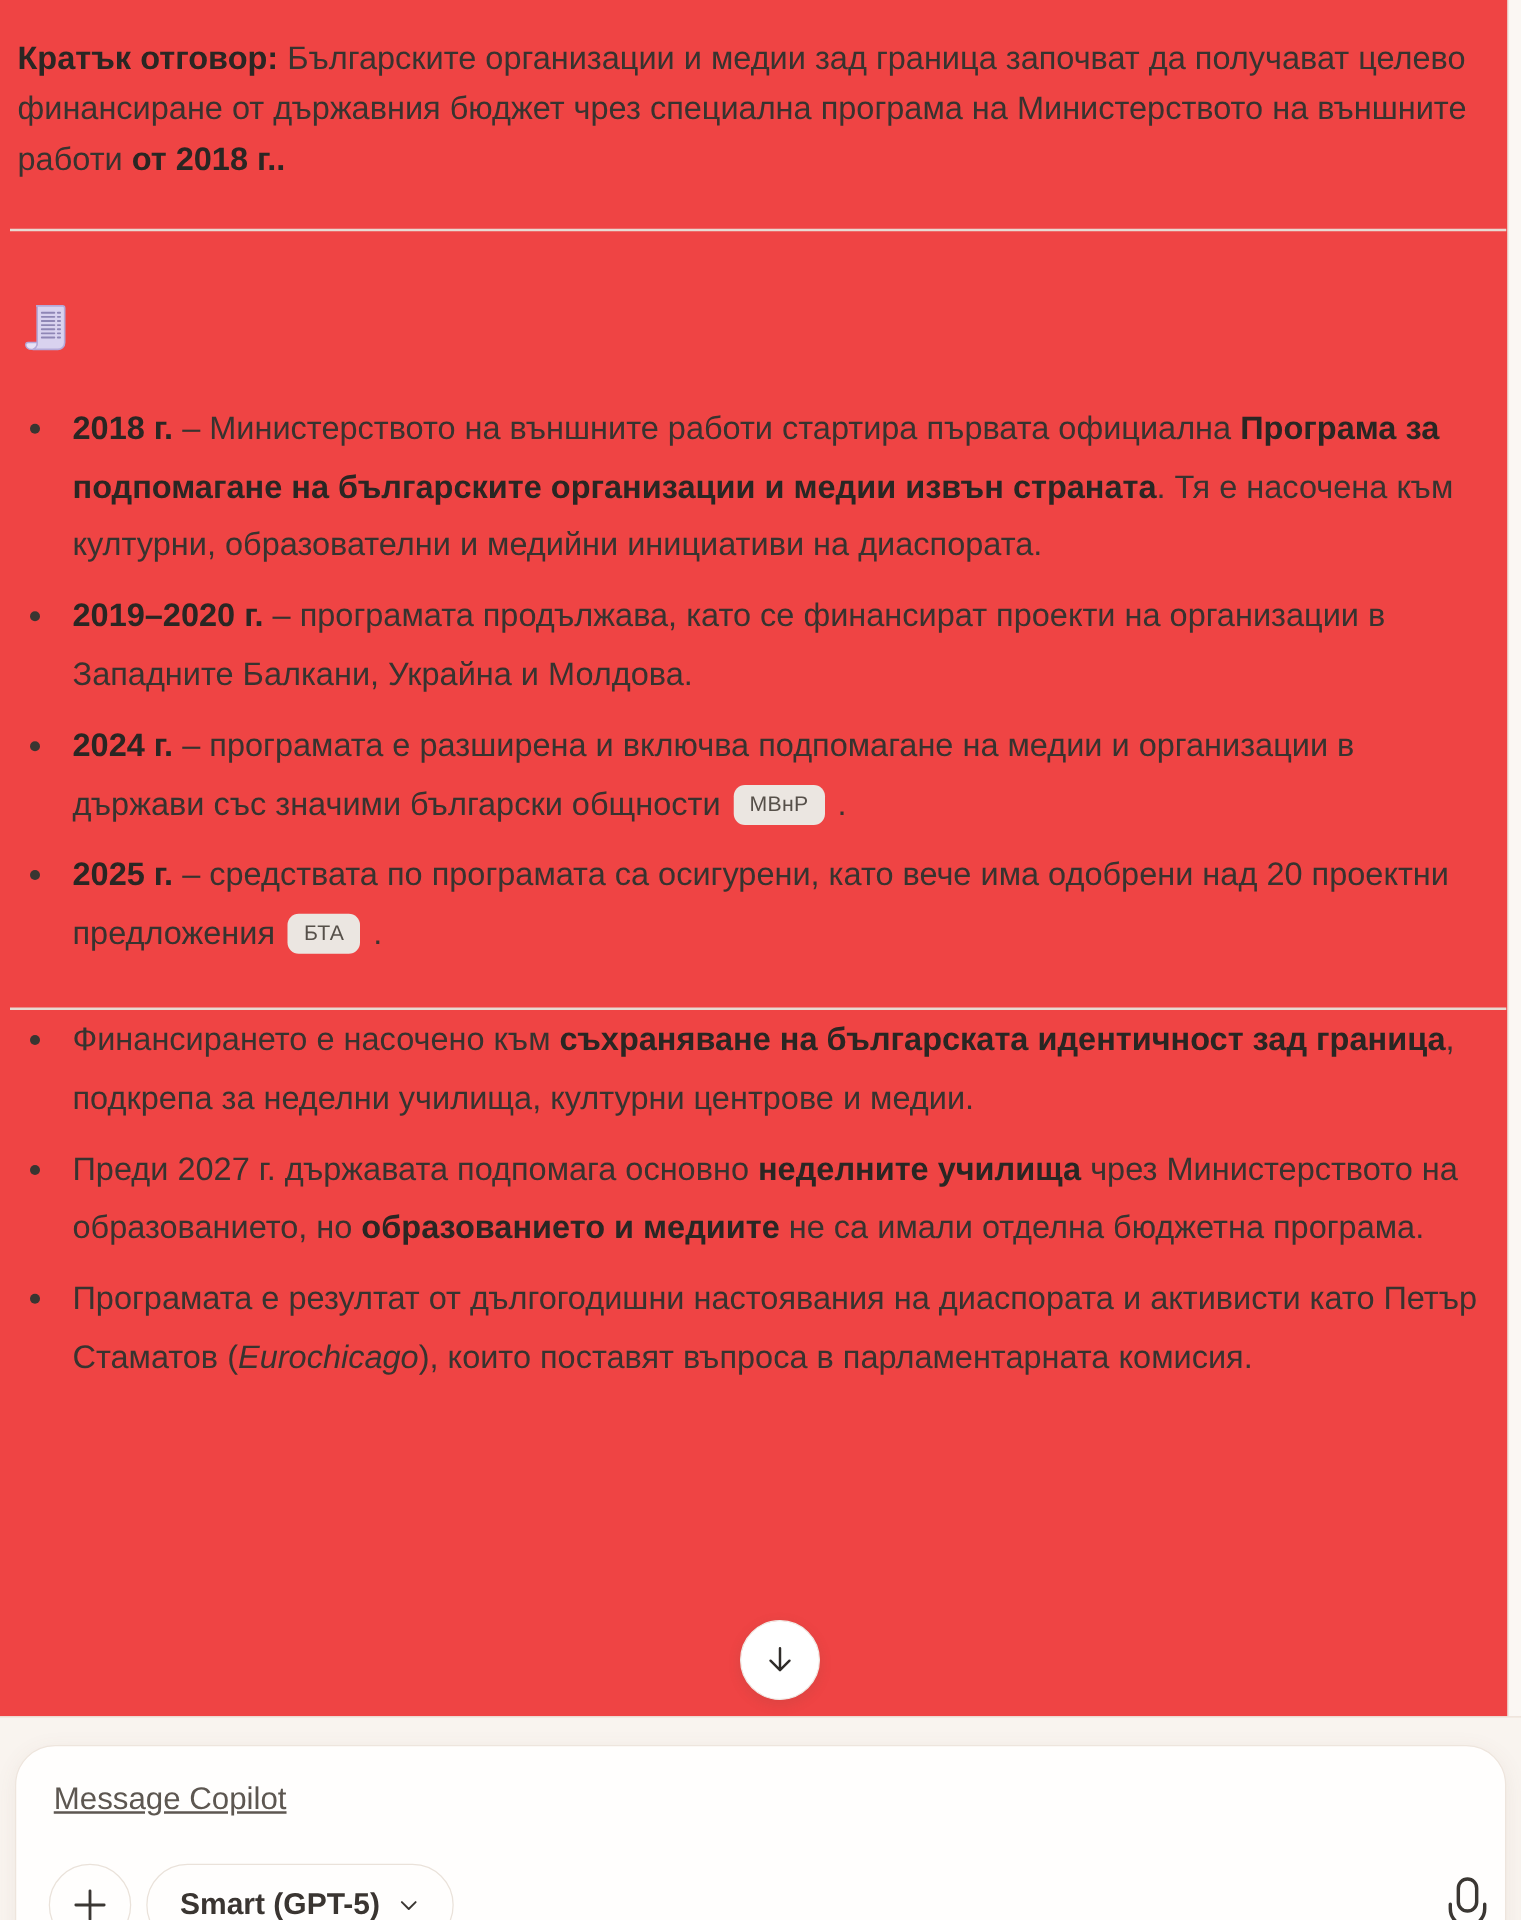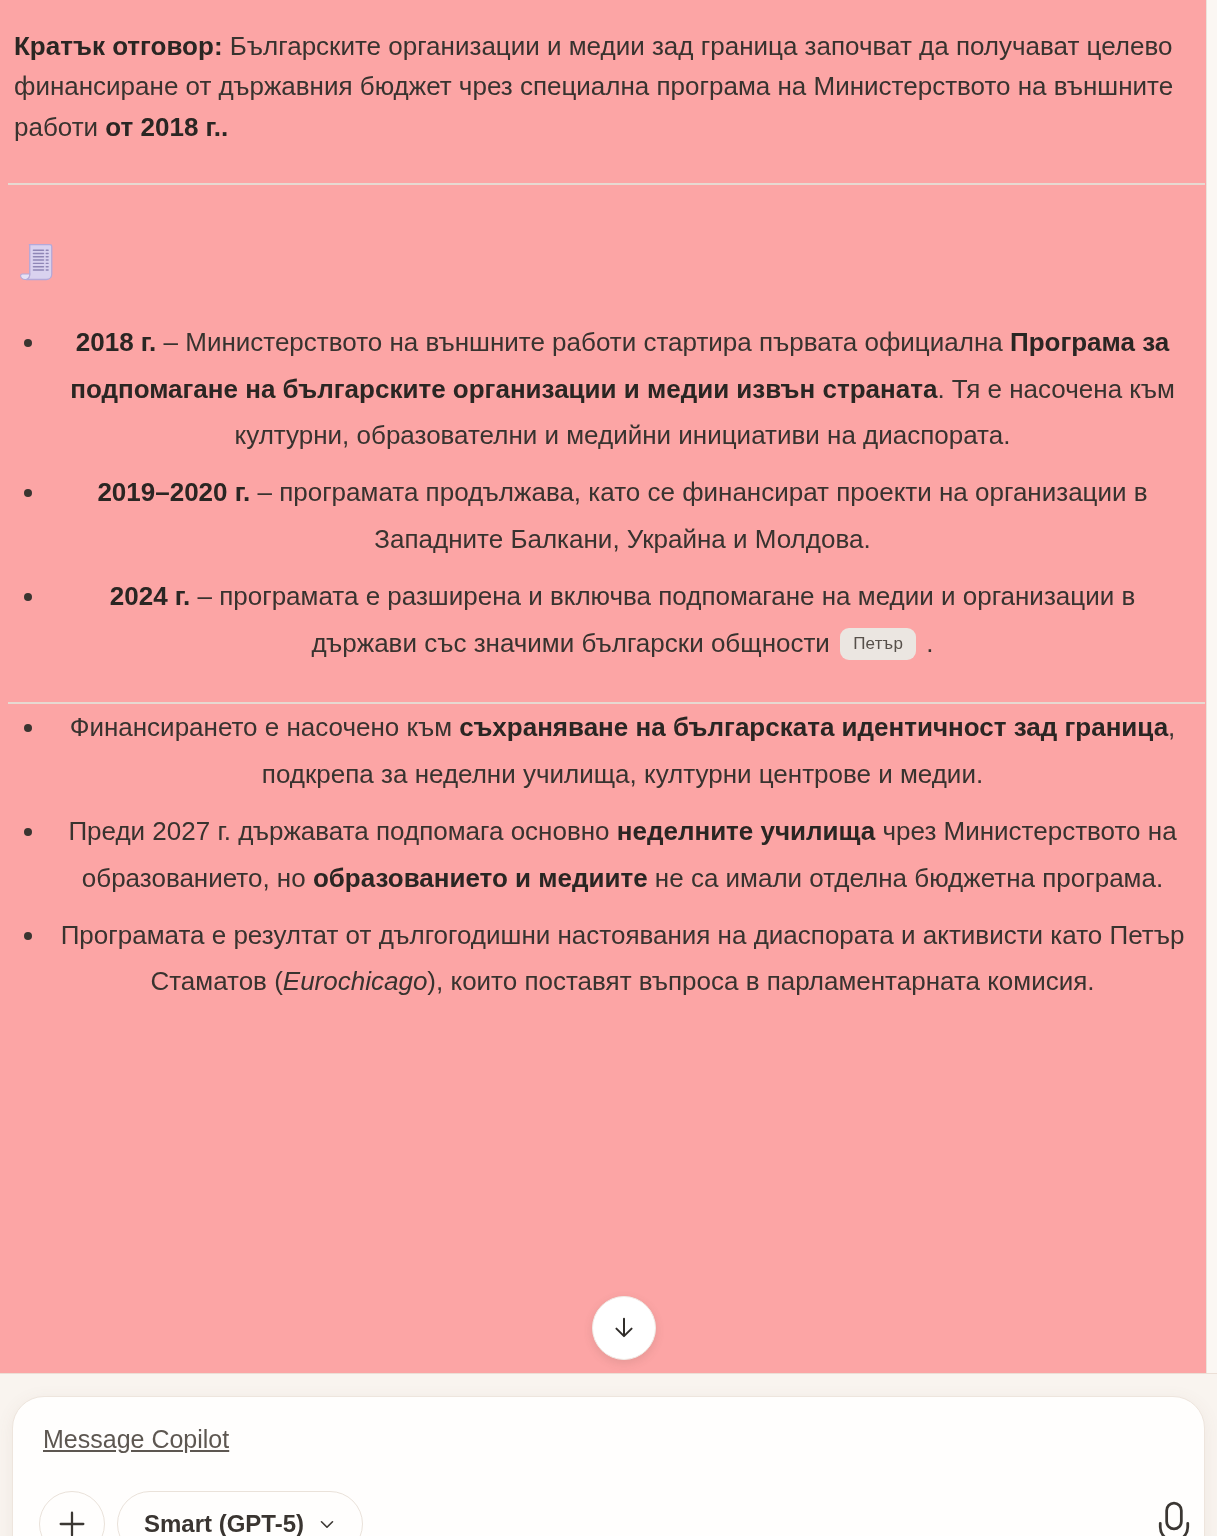--- a/index.html
+++ b/index.html
@@ -1,29 +1,29 @@
 <!DOCTYPE html>
 <html><head>
 <meta charset="utf-8">
 <style>
   html,body{margin:0;padding:0;}
   body{font-family:"Liberation Sans","DejaVu Sans",sans-serif;background:#f7f1ec;}
-  .page{position:relative;width:1217px;height:1536px;overflow:hidden;background:#fca5a5;}
+  .page{position:relative;width:1217px;height:1536px;overflow:hidden;background:#ef4444;}
   .chat{padding:26px 30px 0 14px;color:#38332f;}
   
   .answer{margin:0;font-size:26px;line-height:1.55;max-width:1175px;}
   .answer strong,.bullets strong{font-weight:700;color:#2a2623;}
   
   hr.divider{border:0;border-top:2px solid #e7d9d1;margin:36px -18px 0 -6px;}
   
   .section-head{display:flex;align-items:center;gap:22px;margin:56px 0 34px 2px;
     font-size:35px;font-weight:700;color:#26221f;letter-spacing:.2px;}
   .section-head .icon{display:inline-flex;flex:0 0 auto;}
   
-  .bullets{list-style:none;margin:0;padding:0;max-width:1185px;text-align:center;}
+  .bullets{list-style:none;margin:0;padding:0;max-width:1185px;}
   .bullets li{position:relative;padding-left:44px;margin:0 0 10px 0;
     font-size:26px;line-height:1.8;}
   .bullets li::before{content:"";position:absolute;left:10px;top:20px;width:8px;height:8px;
     border-radius:50%;background:#3a3531;}
   .bullets em{font-style:italic;}
   
   .badge{display:inline-block;font-size:17px;line-height:1;background:#ebe6e1;color:#56504a;
     padding:7px 13px 8px;border-radius:9px;position:relative;top:-3px;margin:0 3px;cursor:pointer;
     letter-spacing:.2px;}
   
@@ -91,21 +91,24 @@
       </h2>
 
       <ul class="bullets">
         <li>
           <strong>2018 г.</strong><span> – Министерството на външните работи стартира първата официална </span><strong>Програма за подпомагане на българските организации и медии извън страната</strong><span>. Тя е насочена към културни, образователни и медийни инициативи на диаспората.</span>
         </li>
         <li>
           <strong>2019–2020 г.</strong><span> – програмата продължава, като се финансират проекти на организации в Западните Балкани, Украйна и Молдова.</span>
         </li>
         <li>
-          <strong>2024 г.</strong><span> – програмата е разширена и включва подпомагане на медии и организации в държави със значими български общности </span><span class="badge">Петър</span><span> .</span>
+          <strong>2024 г.</strong><span> – програмата е разширена и включва подпомагане на медии и организации в държави със значими български общности </span><span class="badge">МВнР</span><span> .</span>
+        </li>
+        <li>
+          <strong>2025 г.</strong><span> – средствата по програмата са осигурени, като вече има одобрени над 20 проектни предложения </span><span class="badge">БТА</span><span> .</span>
         </li>
       </ul>
     </section>
 
     <hr class="divider">
 
     <section>
 
       <ul class="bullets">
         <li>

